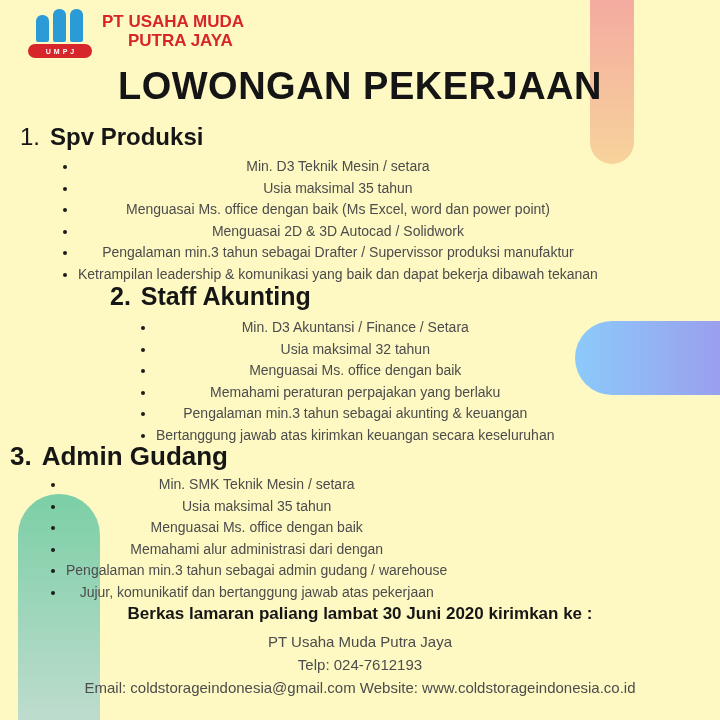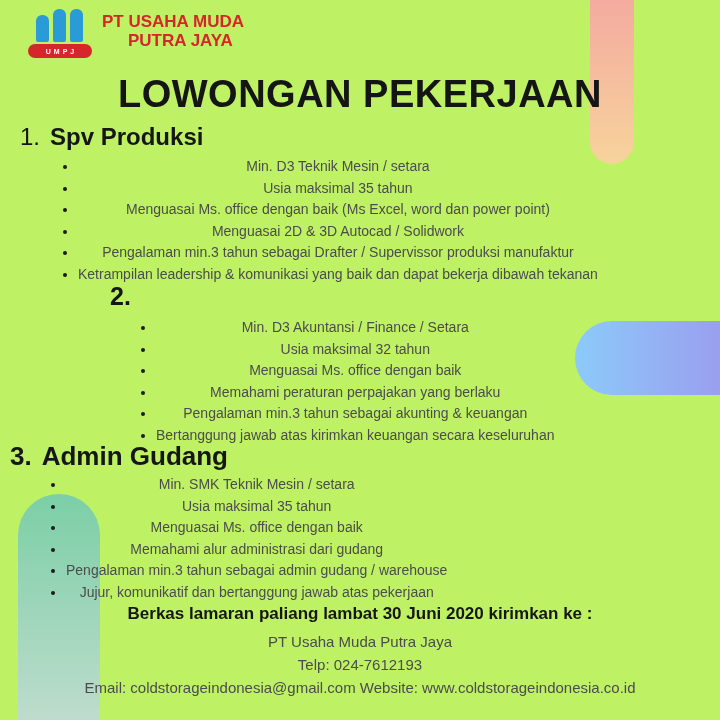--- a/index.html
+++ b/index.html
@@ -1,17 +1,17 @@
 <!DOCTYPE html>
 <html><head>
 <meta charset="utf-8">
 <style>
   html,body{margin:0;padding:0;background:#ffffff;}
   .page{
-    position:relative;width:720px;height:720px;background:#bef264;overflow:hidden;
+    position:relative;width:720px;height:720px;background:#fef9c3;overflow:hidden;
     font-family:"Liberation Sans",sans-serif;
   }
   
   .shape{position:absolute;z-index:0;}
   .shape-orange{left:590px;top:0;width:44px;height:164px;border-radius:0 0 22px 22px;
     background:linear-gradient(180deg,#f4aba0 0%,#f7d39b 100%);}
   .shape-blue{left:575px;top:321px;width:145px;height:74px;border-radius:37px 0 0 37px;
     background:linear-gradient(90deg,#8ccafa 0%,#9a9fee 100%);}
   .shape-teal{left:18px;top:494px;width:82px;height:226px;border-radius:41px 41px 0 0;
     background:linear-gradient(180deg,#7bcfa6 0%,#bedccd 100%);}
@@ -22,21 +22,21 @@
   .bar-1{height:27px;}
   .bar-2{height:33px;}
   .bar-3{height:33px;}
   .logo-oval{margin-top:2px;width:64px;height:14px;background:#d6262b;border-radius:8px;
     color:#ffffff;font-size:7px;font-weight:bold;letter-spacing:3px;
     display:flex;align-items:center;justify-content:center;padding-left:3px;box-sizing:border-box;}
   .company{position:absolute;left:102px;top:12px;z-index:1;color:#d6262b;
     font-weight:800;font-size:17px;line-height:19px;}
   .company .l2{margin-left:26px;}
   
-  .title{position:absolute;left:0;right:0;top:60px;z-index:1;margin:12px;text-align:center;
+  .title{position:absolute;left:0;right:0;top:60px;z-index:1;margin:4px;text-align:center;
     font-size:38px;line-height:44px;font-weight:800;letter-spacing:.5px;color:#151515;}
   
   .job{position:absolute;z-index:1;}
   .job h2{margin:0;color:#161616;display:flex;gap:10px;align-items:baseline;}
   .job .num{font-weight:500;}
   .job .jt{font-weight:800;}
   .job ul{list-style:disc;margin:0;padding-left:16px;}
   .job li{font-size:14px;line-height:21.5px;color:#4c4c4c;text-align:center;}
   .job li::marker{color:#1c1c1c;}
   .job-1{left:20px;top:122px;}
@@ -90,41 +90,42 @@
       <li>Menguasai Ms. office dengan baik (Ms Excel, word dan power point)</li>
       <li>Menguasai 2D &amp; 3D Autocad / Solidwork</li>
       <li>Pengalaman min.3 tahun sebagai Drafter / Supervissor produksi manufaktur</li>
       <li>Ketrampilan leadership &amp; komunikasi yang baik dan dapat bekerja dibawah tekanan</li>
     </ul>
   </section>
 
   <section class="job job-2">
     <h2>
       <span class="num">2.</span>
+      <span class="jt">Staff Akunting</span>
     </h2>
     <ul>
       <li>Min. D3 Akuntansi / Finance / Setara</li>
       <li>Usia maksimal 32 tahun</li>
       <li>Menguasai Ms. office dengan baik</li>
       <li>Memahami peraturan perpajakan yang berlaku</li>
       <li>Pengalaman min.3 tahun sebagai akunting &amp; keuangan</li>
       <li>Bertanggung jawab atas kirimkan keuangan secara keseluruhan</li>
     </ul>
   </section>
 
   <section class="job job-3">
     <h2>
       <span class="num">3.</span>
       <span class="jt">Admin Gudang</span>
     </h2>
     <ul>
       <li>Min. SMK Teknik Mesin / setara</li>
       <li>Usia maksimal 35 tahun</li>
       <li>Menguasai Ms. office dengan baik</li>
-      <li>Memahami alur administrasi dari gudang</li>
+      <li>Memahami alur administrasi dari dengan</li>
       <li>Pengalaman min.3 tahun sebagai admin gudang / warehouse</li>
       <li>Jujur, komunikatif dan bertanggung jawab atas pekerjaan</li>
     </ul>
   </section>
 
   <footer class="footer">
     <div class="f-deadline">Berkas lamaran paliang lambat 30 Juni 2020 kirimkan ke :</div>
     <div class="f-line">PT Usaha Muda Putra Jaya</div>
     <div class="f-line">Telp: 024-7612193</div>
     <div class="f-line">Email: coldstorageindonesia@gmail.com Website: www.coldstorageindonesia.co.id</div>

